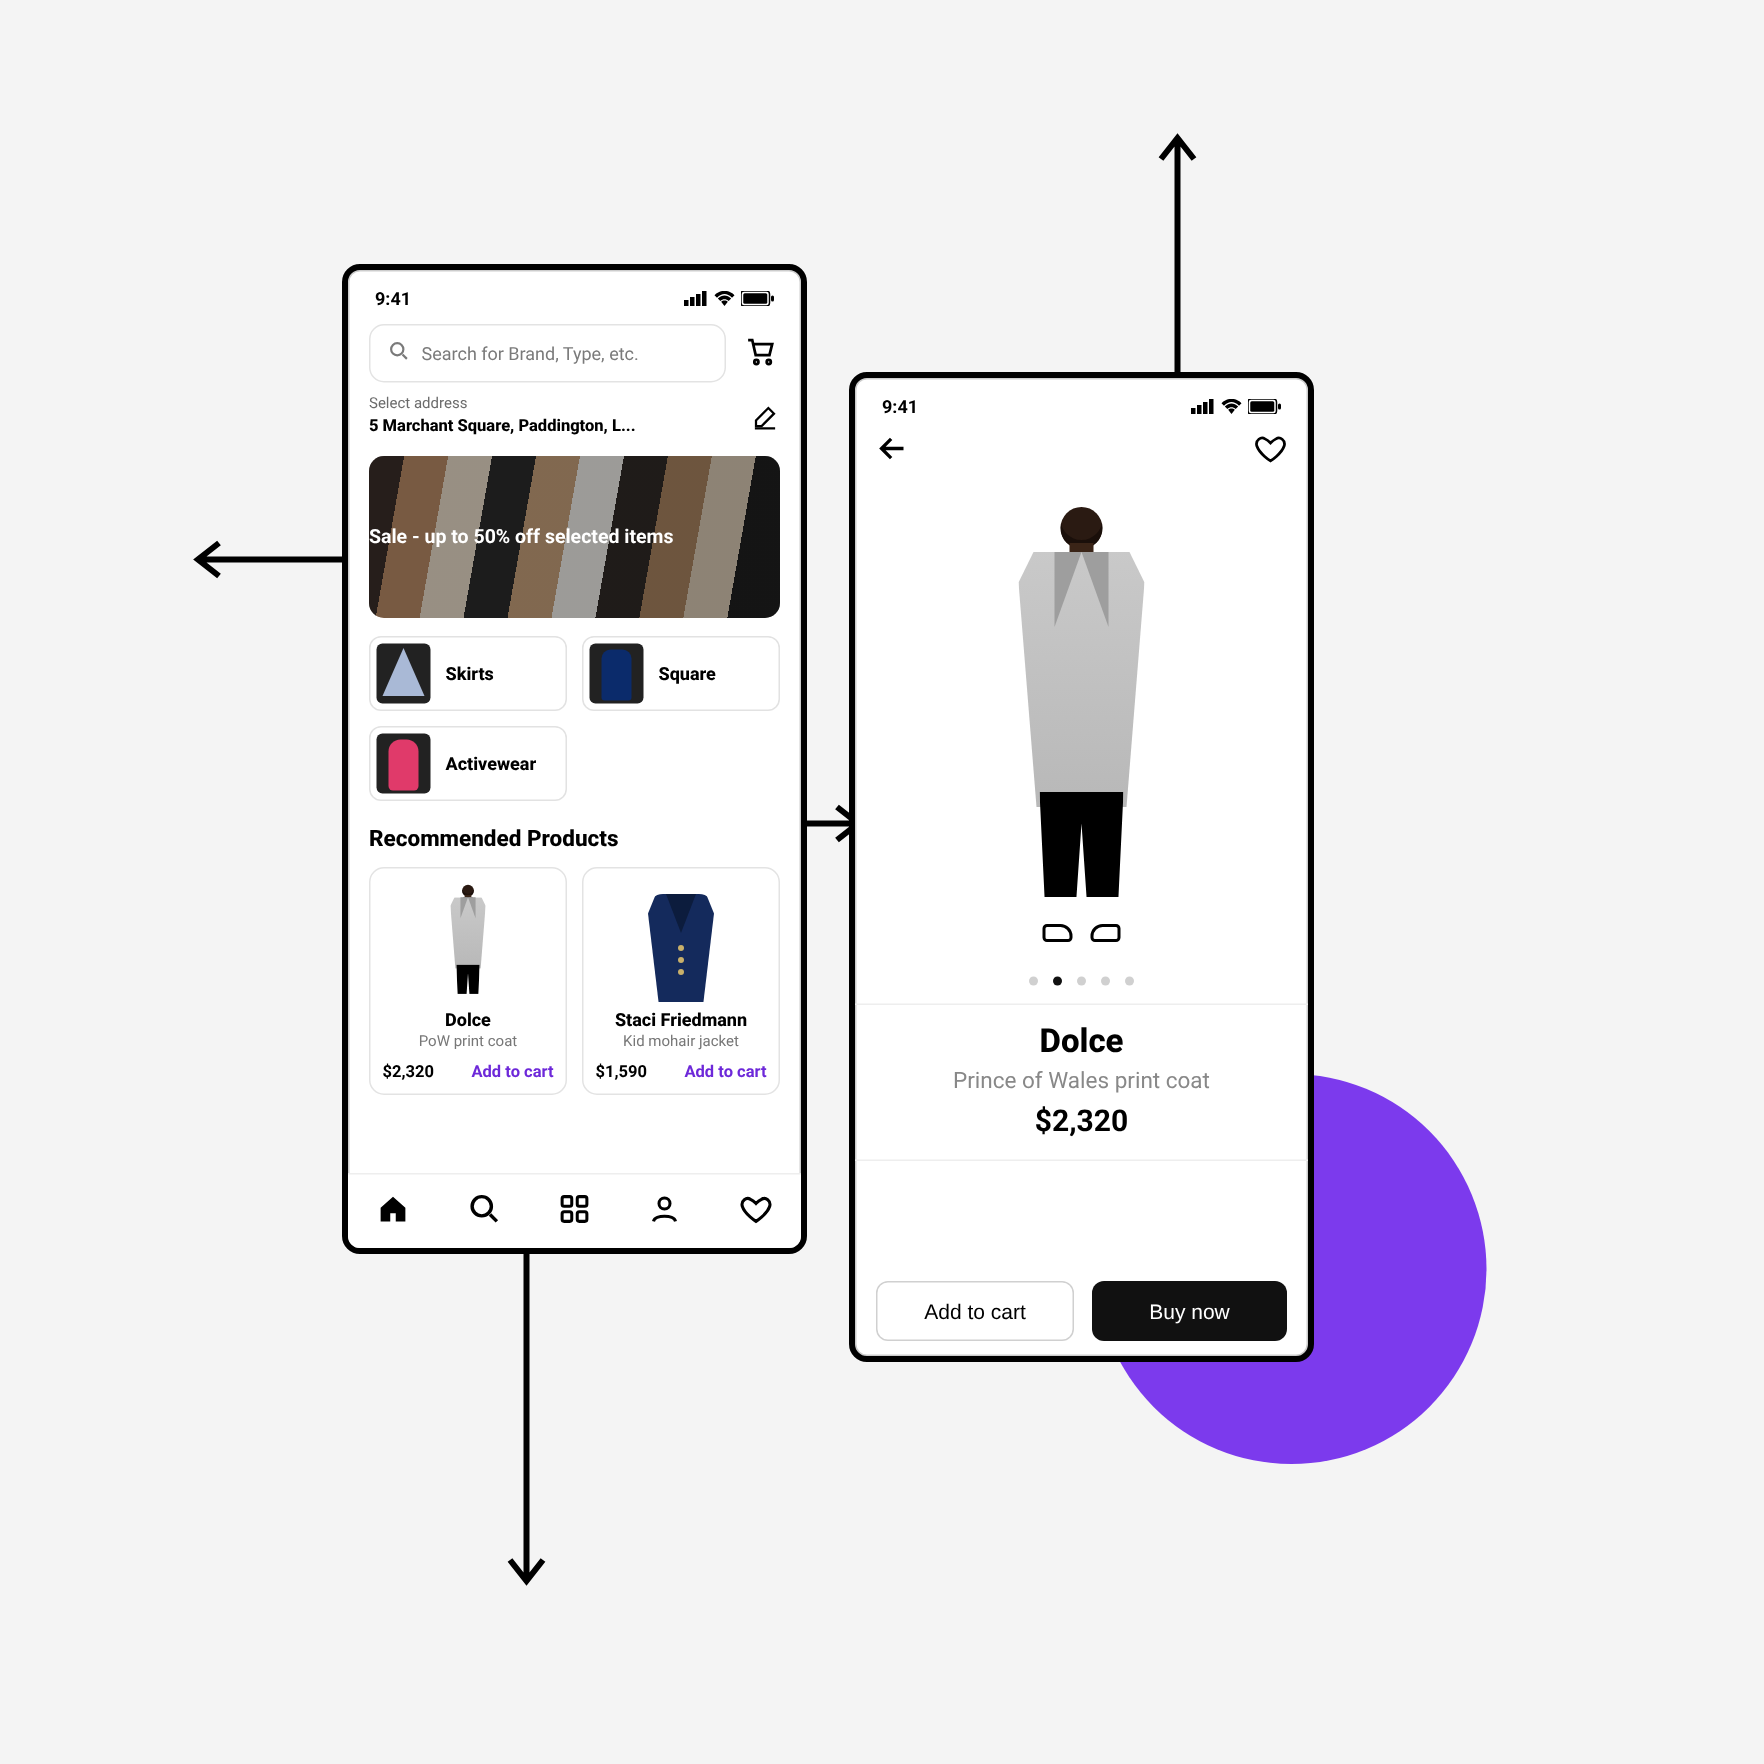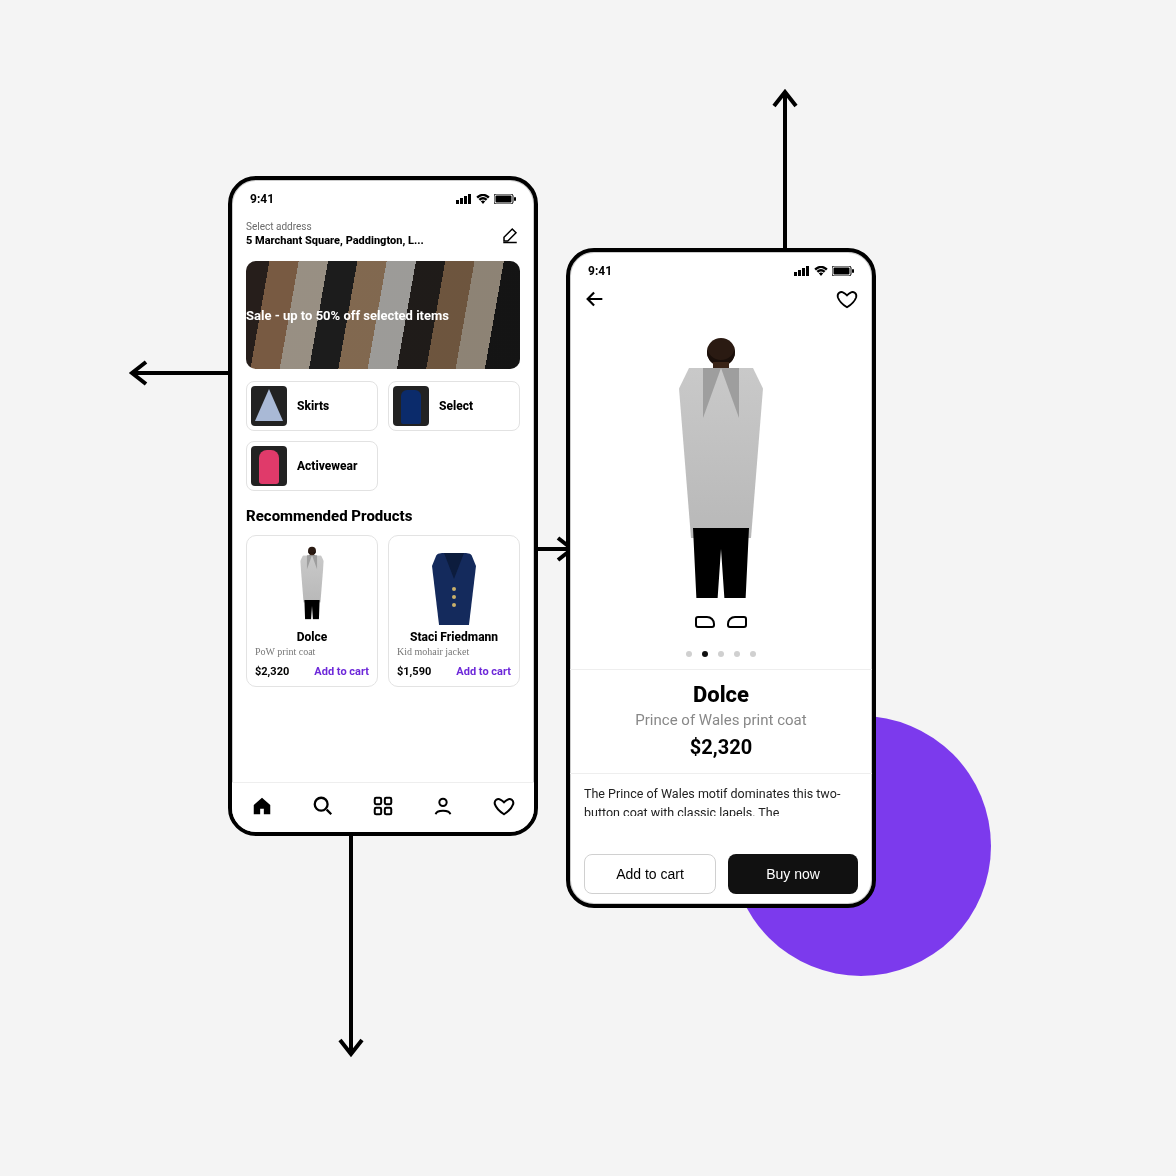--- a/index.html
+++ b/index.html
@@ -16,21 +16,21 @@
   .arrow-up    { left: 770px; top: 84px;  }
   .arrow-left  { left: 124px; top: 358px; }
   .arrow-right { left: 510px; top: 534px; }
   .arrow-down  { left: 336px; top: 830px; }
 
   
   .phone {
     position: absolute;
     width: 310px;
     border: 4px solid #000;
-    border-radius: 28px;
+    border-radius: 12px;
     background: #fff;
     box-shadow: 0 0 0 1px rgba(0,0,0,0.2) inset;
     overflow: hidden;
   }
   .phone-a { left: 228px; top: 176px; height: 660px; }
   .phone-b { left: 566px; top: 248px; height: 660px; }
 
   .status-bar { display:flex; justify-content:space-between; align-items:center; padding: 12px 18px 6px; font-size:12px; font-weight:700; }
   .status-icons { display:flex; gap:4px; align-items:center; }
   .status-icons svg { display:block; }
@@ -74,21 +74,21 @@
   .thumb-suit::after { content:""; position:absolute; inset:4px 8px 2px; background:#0b2b6b; border-radius:6px 6px 2px 2px; }
   .thumb-active { background:#eee; }
   .thumb-active::after { content:""; position:absolute; inset:4px 8px 2px; background:#e03a6a; border-radius:8px 8px 3px 3px; }
 
   
   .rec-title { margin-top:16px; font-size:15px; font-weight:800; }
   .rec-row { margin-top:10px; display:grid; grid-template-columns:1fr 1fr; gap:10px; }
   .prod { border:1px solid #E3E3E3; border-radius:10px; background:#fff; padding:8px; display:flex; flex-direction:column; }
   .prod-img { height:84px; display:flex; align-items:center; justify-content:center; }
   .prod-name { text-align:center; font-weight:800; font-size:12px; margin-top:2px;}
-  .prod-sub  { text-align:left; color:#777; font-size:10px; margin-top:2px;font-family:Liberation Serif, serif;}
+  .prod-sub  { text-align:center; color:#777; font-size:10px; margin-top:2px;}
   .prod-bottom { display:flex; justify-content:space-between; align-items:center; margin-top:8px; font-size:11px;}
   .price { font-weight:700; }
   .add { color:#6D28D9; font-weight:700; cursor:pointer; }
 
   
   .nav { position:absolute; bottom:0; left:0; right:0; height:50px; background:#fff; display:flex; justify-content:space-around; align-items:center; border-top:1px solid #eee; }
   .nav button { background:none; border:none; cursor:pointer; padding:6px; }
 
   
   .pb-top { display:flex; justify-content:space-between; align-items:center; padding: 4px 14px 0;}
@@ -169,20 +169,36 @@
             <rect x="0" y="0" width="19" height="10" rx="2" fill="none" stroke="#000" stroke-width="1"></rect>
             <rect x="1.5" y="1.5" width="16" height="7" rx="1" fill="#000"></rect>
             <rect x="20" y="3" width="2" height="4" rx="1" fill="#000"></rect>
           </svg>
         </span>
     </div>
   </div>
 
   <div class="pa-body">
 
+    <div class="search-row">
+      <div class="search-input">
+        <span><svg width="14" height="14" viewBox="0 0 24 24" fill="none" stroke="#7A7A7A" stroke-width="2.5">
+              <circle cx="10" cy="10" r="7"></circle>
+              <path d="M21 21l-5-5"></path>
+            </svg></span>
+        <span>Search for Brand, Type, etc.</span>
+      </div>
+      <div class="cart-btn">
+        <span><svg width="22" height="22" viewBox="0 0 24 24" fill="none" stroke="#000" stroke-width="2">
+              <circle cx="9" cy="20" r="1.5"></circle>
+              <circle cx="18" cy="20" r="1.5"></circle>
+              <path d="M3 4h3l2.5 11h10l2-8H7"></path>
+            </svg></span>
+      </div>
+    </div>
 
     <div class="addr-row">
       <div class="addr-labels">
         <div class="addr-label">Select address</div>
         <div class="addr-value">5 Marchant Square, Paddington, L...</div>
       </div>
       <div class="edit-btn">
         <span><svg width="18" height="18" viewBox="0 0 24 24" fill="none" stroke="#000" stroke-width="2">
               <path d="M4 20h5L20 9l-5-5L4 15v5z"></path>
               <path d="M3 22h18"></path>
@@ -195,21 +211,21 @@
       <div class="banner-text">Sale - up to 50% off selected items</div>
     </div>
 
     <div class="cat-grid">
       <div class="cat">
         <div class="thumb thumb-skirt"></div>
         <span>Skirts</span>
       </div>
       <div class="cat">
         <div class="thumb thumb-suit"></div>
-        <span>Select</span>
+        <span>Square</span>
       </div>
       <div class="cat">
         <div class="thumb thumb-active"></div>
         <span>Activewear</span>
       </div>
     </div>
 
     <div class="rec-title">Recommended Products</div>
     <div class="rec-row">
       <div class="prod">
@@ -333,19 +349,18 @@
     <span></span>
     <span></span>
   </div>
 
   <div class="pb-info">
     <div class="pb-brand">Dolce</div>
     <div class="pb-title">Prince of Wales print coat</div>
     <div class="pb-price">$2,320</div>
   </div>
   <div class="pb-divider"></div>
-  <div class="pb-desc">The Prince of Wales motif dominates this two-button coat with classic lapels. The</div>
 
   <div class="pb-actions">
     <button class="btn btn-outline">Add to cart</button>
     <button class="btn btn-solid">Buy now</button>
   </div>
 </div>
 
 </body></html>

